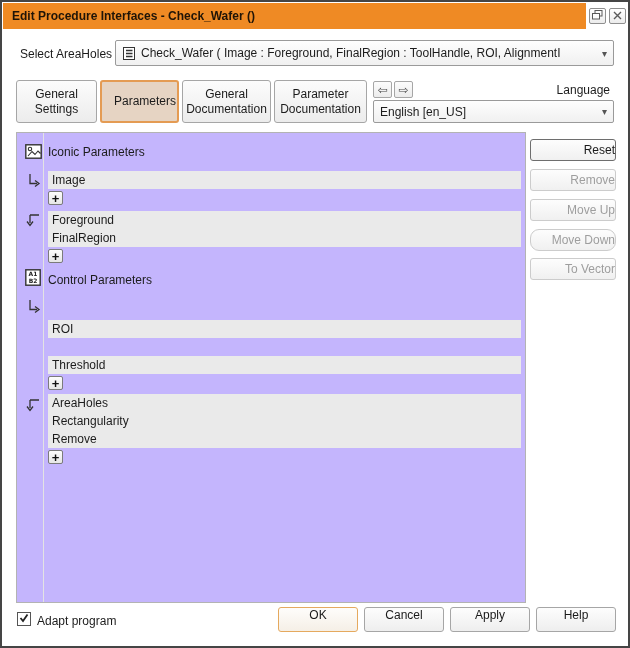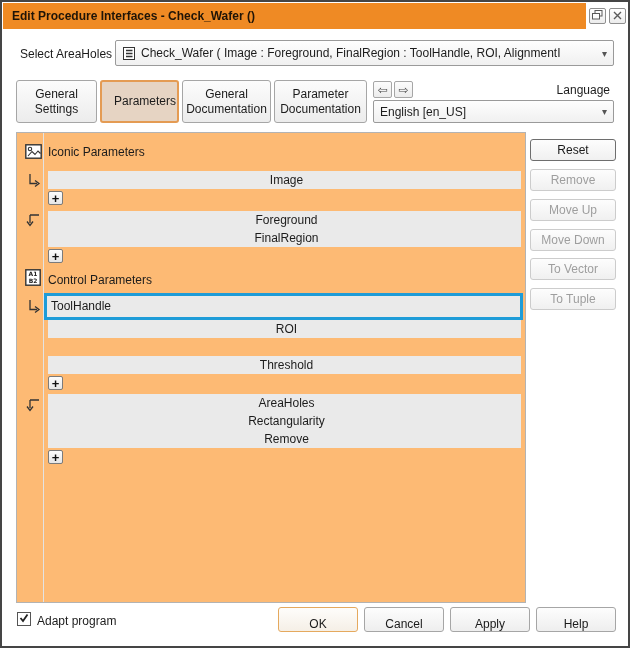--- a/index.html
+++ b/index.html
@@ -33,49 +33,49 @@
     padding:0 5px; line-height:15px; cursor:default;
   }
   .tab.selected { background:#E6D4C3; border:2px solid #E49B53;padding-left:16px; }
   .navbtn {
     position:absolute; top:79px; width:19px; height:17px; box-sizing:border-box;
     border:1px solid #a6a6a6; border-radius:2px; background:linear-gradient(#fcfcfc,#ececec);
     display:flex; align-items:center; justify-content:center; font-size:12px; color:#444; line-height:1;
   }
   .panel {
     position:absolute; left:14px; top:130px; width:510px; height:471px; box-sizing:border-box;
-    border:1px solid #b3b3b3; background:#fdba74;
+    border:1px solid #b3b3b3; background:#c4b5fd;
   }
   .gutter-line { position:absolute; left:26px; top:0; bottom:0; width:0; border-left:1px solid #e3e3e3; }
   .sec-label { position:absolute; white-space:nowrap; color:#1c1c1c; }
   .p-icon { position:absolute; }
   .gray-row {
     position:absolute; left:31px; width:473px; height:18px; background:#EAEAEA;
-    line-height:18px; padding-left:4px; box-sizing:border-box; white-space:nowrap; overflow:hidden;text-align:center;
+    line-height:18px; padding-left:4px; box-sizing:border-box; white-space:nowrap; overflow:hidden;
   }
   .sel-box {
     position:absolute; left:27px; top:160px; width:479px; height:27px; box-sizing:border-box;
     border:3px solid #1E9CD8; background:#EAEAEA; line-height:21px; padding-left:4px; overflow:hidden;
   }
   .plus-btn {
     position:absolute; width:15px; height:14px; box-sizing:border-box;
     border:1px solid #7b7b7b; border-radius:2px; background:linear-gradient(#fdfdfd,#e6e6e6);
     display:flex; align-items:center; justify-content:center;
     font-weight:bold; font-size:13px; line-height:1; color:#111; cursor:default;
   }
   .sbtn {
     position:absolute; left:528px; width:86px; height:22px; box-sizing:border-box;
     border:1px solid #cccccc; border-radius:3px; background:linear-gradient(#fdfdfd,#f0f0f0);
-    color:#9e9e9e; display:flex; align-items:center; justify-content:center; cursor:default;
+    color:#9e9e9e; display:flex; align-items:center; justify-content:flex-end; cursor:default;
   }
   .sbtn.enabled { border-color:#6e6e6e; color:#1a1a1a; }
   .fbtn {
     position:absolute; top:605px; width:80px; height:25px; box-sizing:border-box;
     border:1px solid #a6a6a6; border-radius:3px; background:linear-gradient(#fdfdfd,#eeeeee);
-    display:flex; align-items:flex-end; justify-content:center; color:#1a1a1a; cursor:default;
+    display:flex; align-items:flex-start; justify-content:center; color:#1a1a1a; cursor:default;
   }
   .fbtn.default { border-color:#E5A95E; background:linear-gradient(#fefdfb,#f5efe6); }
   .checkbox {
     position:absolute; left:15px; top:610px; width:14px; height:14px; box-sizing:border-box;
     border:1px solid #555; background:#fff; display:flex; align-items:center; justify-content:center;
   }
 </style>
 </head>
 <body>
 
@@ -187,23 +187,20 @@
         </svg>
     </span>
     <div class="sec-label" style="left:31px; top:140px; position:absolute;">Control Parameters</div>
 
     <span class="p-icon" style="left:9px; top:166px;">
       <svg width="15" height="16" viewBox="0 0 15 16">
           <path d="M4,1 L4,10.5 L11,10.5" fill="none" stroke="#333" stroke-width="1.3"></path>
           <path d="M9,7.5 L13,10.5 L9,13.5" fill="none" stroke="#333" stroke-width="1.3"></path>
         </svg>
     </span>
-    <div class="sel-box">
-      <span>ToolHandle</span>
-    </div>
     <div class="gray-row" style="top:187px;">
       <span>ROI</span>
     </div>
     <div class="gray-row" style="top:223px;">
       <span>Threshold</span>
     </div>
     <div class="plus-btn" style="left:31px; top:243px;">
       <span>+</span>
     </div>
 
@@ -229,28 +226,25 @@
 
   <div class="sbtn enabled" style="top:137px;">
     <span>Reset</span>
   </div>
   <div class="sbtn" style="top:167px;">
     <span>Remove</span>
   </div>
   <div class="sbtn" style="top:197px;">
     <span>Move Up</span>
   </div>
-  <div class="sbtn" style="top:227px;">
+  <div class="sbtn" style="top:227px;border-radius:9px;">
     <span>Move Down</span>
   </div>
   <div class="sbtn" style="top:256px;">
     <span>To Vector</span>
-  </div>
-  <div class="sbtn" style="top:286px;">
-    <span>To Tuple</span>
   </div>
 
   <div class="checkbox">
     <span>
       <svg width="10" height="10" viewBox="0 0 10 10">
           <path d="M1.5,5 L4,8 L8.5,1.5" fill="none" stroke="#222" stroke-width="1.8"></path>
         </svg>
     </span>
   </div>
   <div class="label" style="left:35px; top:612px;">Adapt program</div>

